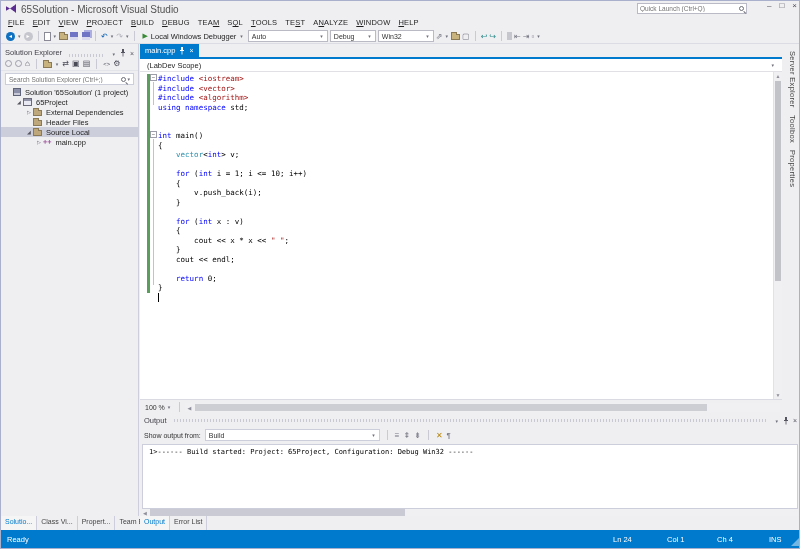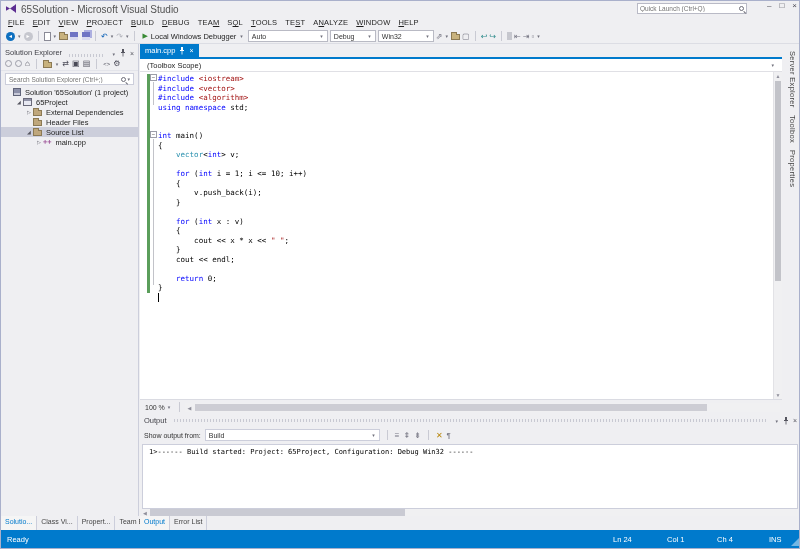--- a/index.html
+++ b/index.html
@@ -258,21 +258,21 @@
           <span class="tlabel">External Dependencies</span>
         </div>
         <div class="tree-row" style="padding-left: 24px;">
           <span class="expander"></span>
           <span class="ticon folder-i"></span>
           <span class="tlabel">Header Files</span>
         </div>
         <div class="tree-row sel" style="padding-left: 24px;">
           <span class="expander">◢</span>
           <span class="ticon folder-i"></span>
-          <span class="tlabel">Source List</span>
+          <span class="tlabel">Source Local</span>
         </div>
         <div class="tree-row" style="padding-left: 34px;">
           <span class="expander">▷</span>
           <span class="ticon cpp-i">++</span>
           <span class="tlabel">main.cpp</span>
         </div>
       </div>
   </div>
 
   <div class="editor">
@@ -280,21 +280,21 @@
       <div class="doc-tab">
         <span>main.cpp</span>
         <svg width="6" height="8" viewBox="0 0 6 8">
             <path d="M2 0h2v3h1v1H1V3h1z" fill="#fff"></path>
             <rect x="2.6" y="4" width="0.8" height="3.5" fill="#fff"></rect>
           </svg>
         <span class="tab-x">×</span>
       </div>
     </div>
     <div class="breadcrumb">
-      <span>(Toolbox Scope)</span>
+      <span>(LabDev Scope)</span>
       <span class="dd">▾</span>
     </div>
     <div class="codearea">
       <div class="change-bar" style="height: 218.5px;"></div>
       <div>
           <div class="foldbox" style="top: 2px;">−</div>
           <div class="foldline" style="top: 10px; height: 22.5px;"></div>
           <div class="foldbox" style="top: 59px;">−</div>
           <div class="foldline" style="top: 67px; height: 146px;"></div>
         </div>

